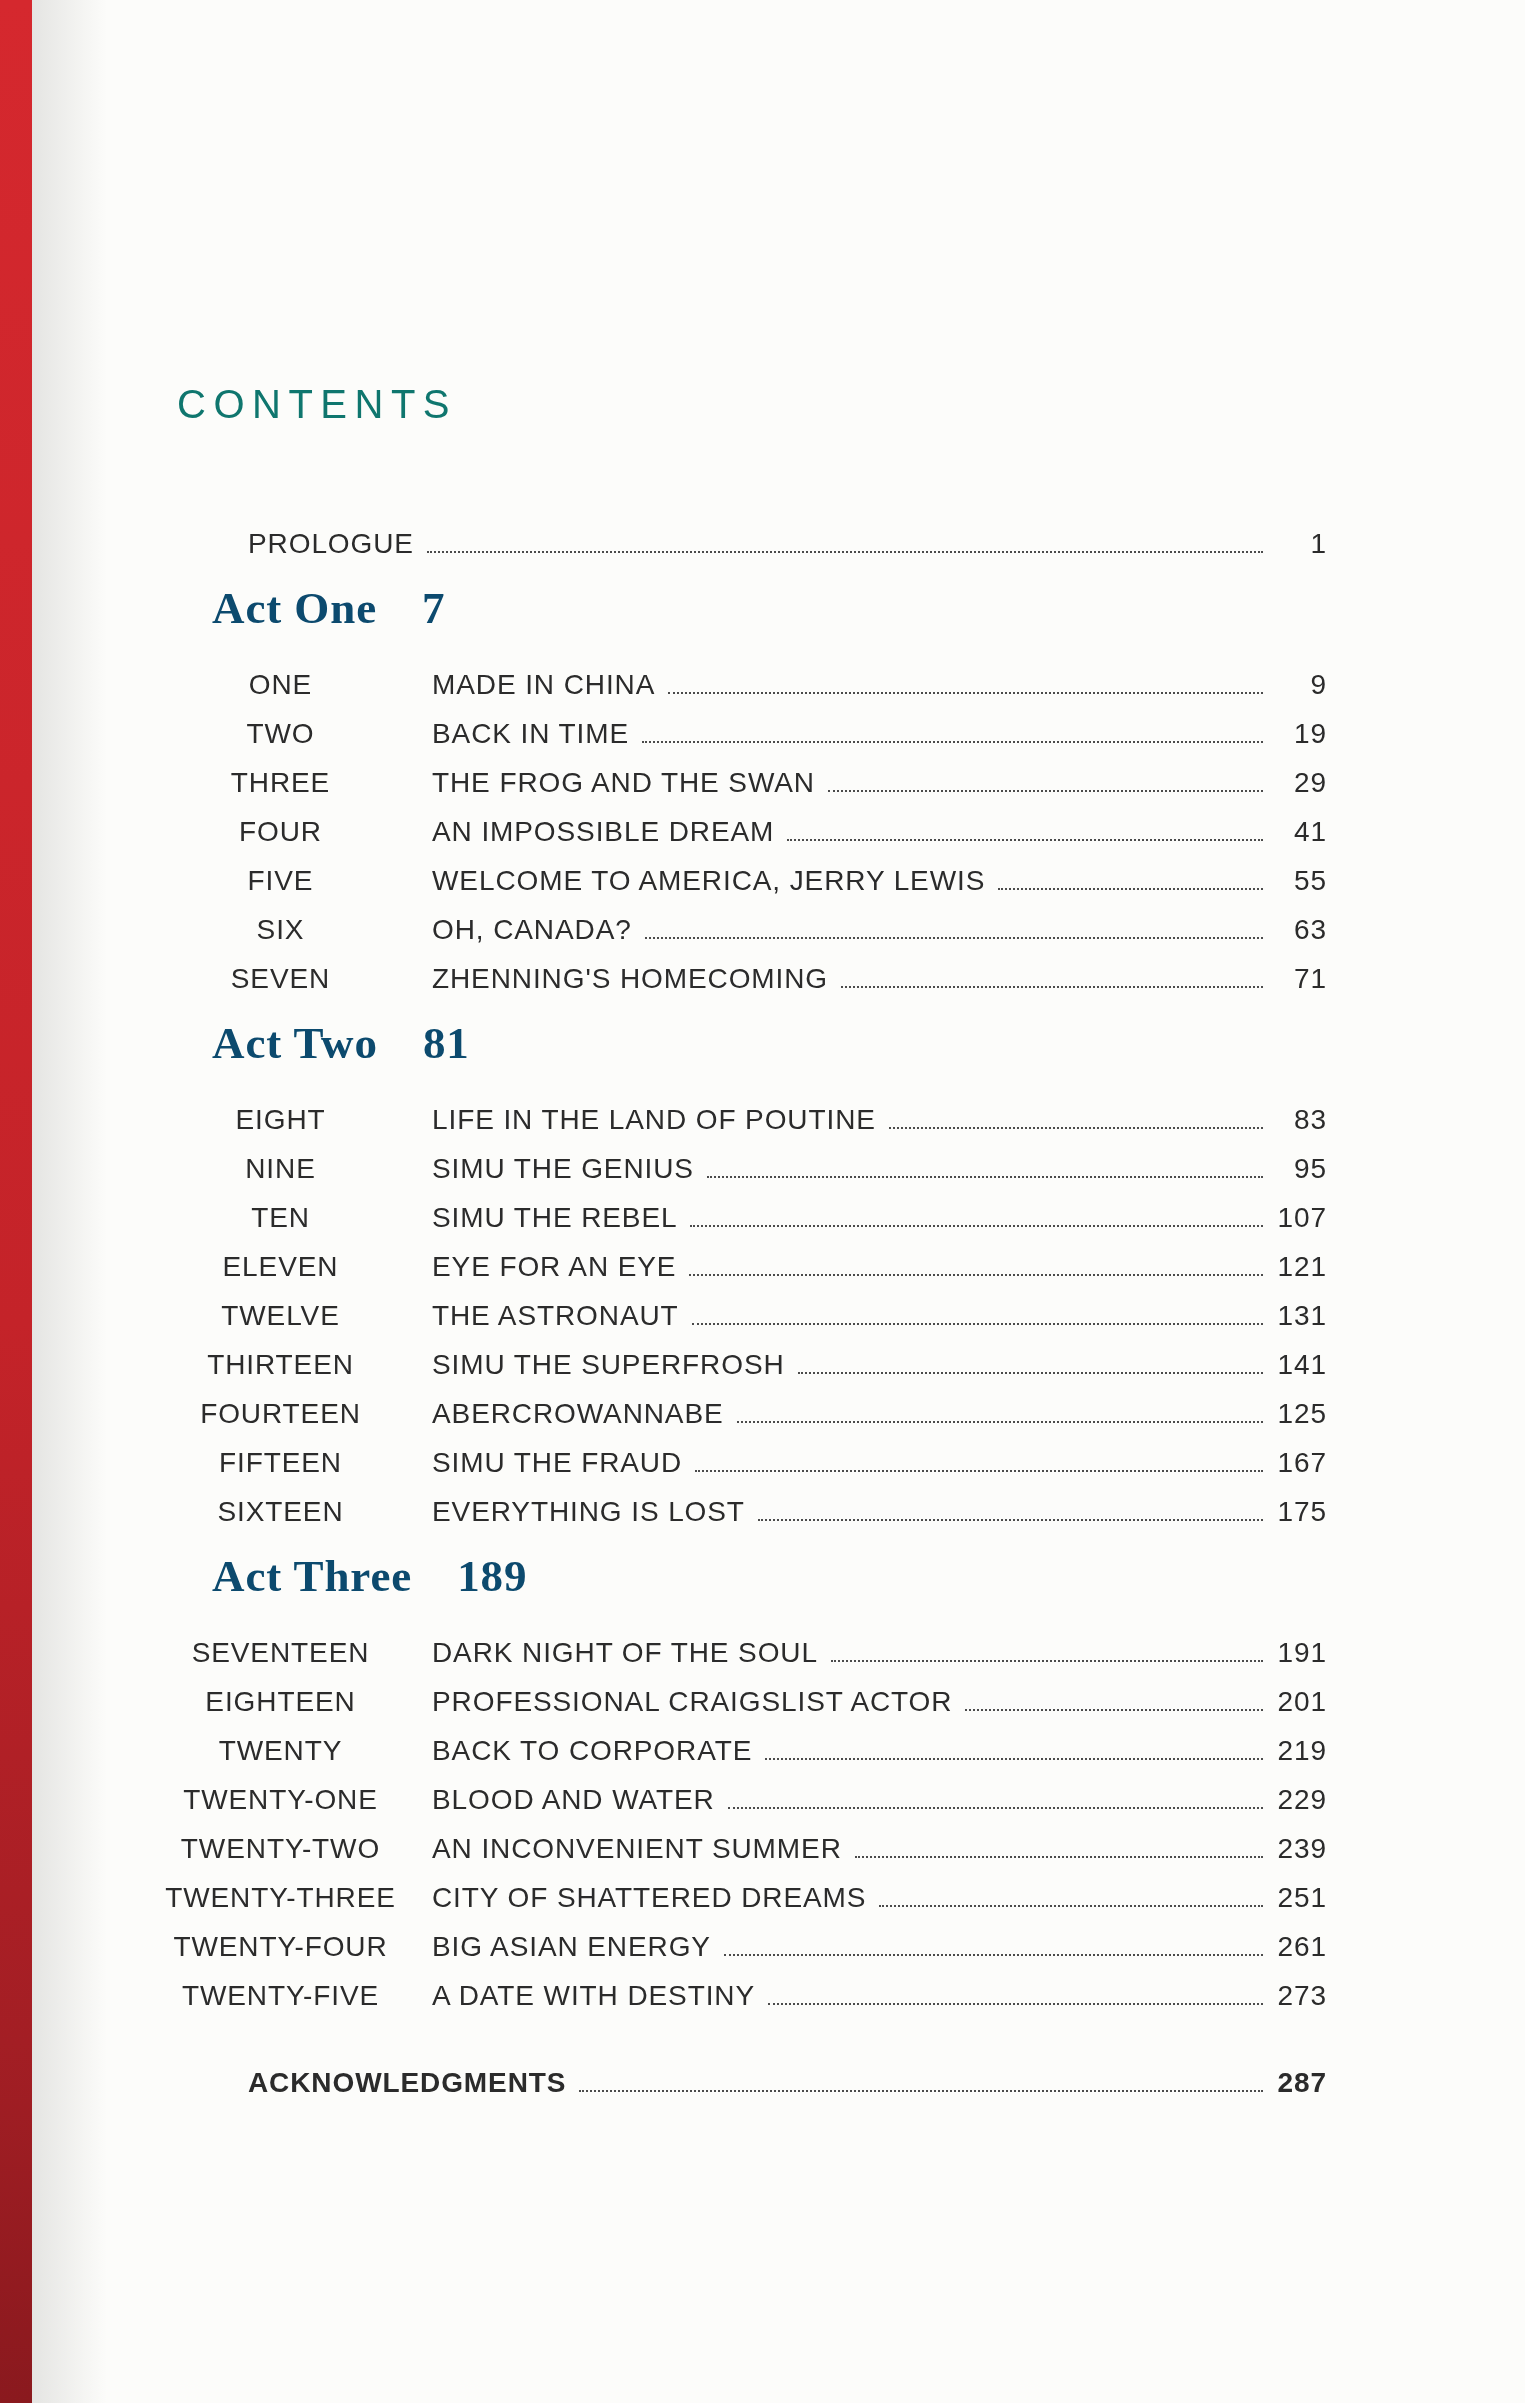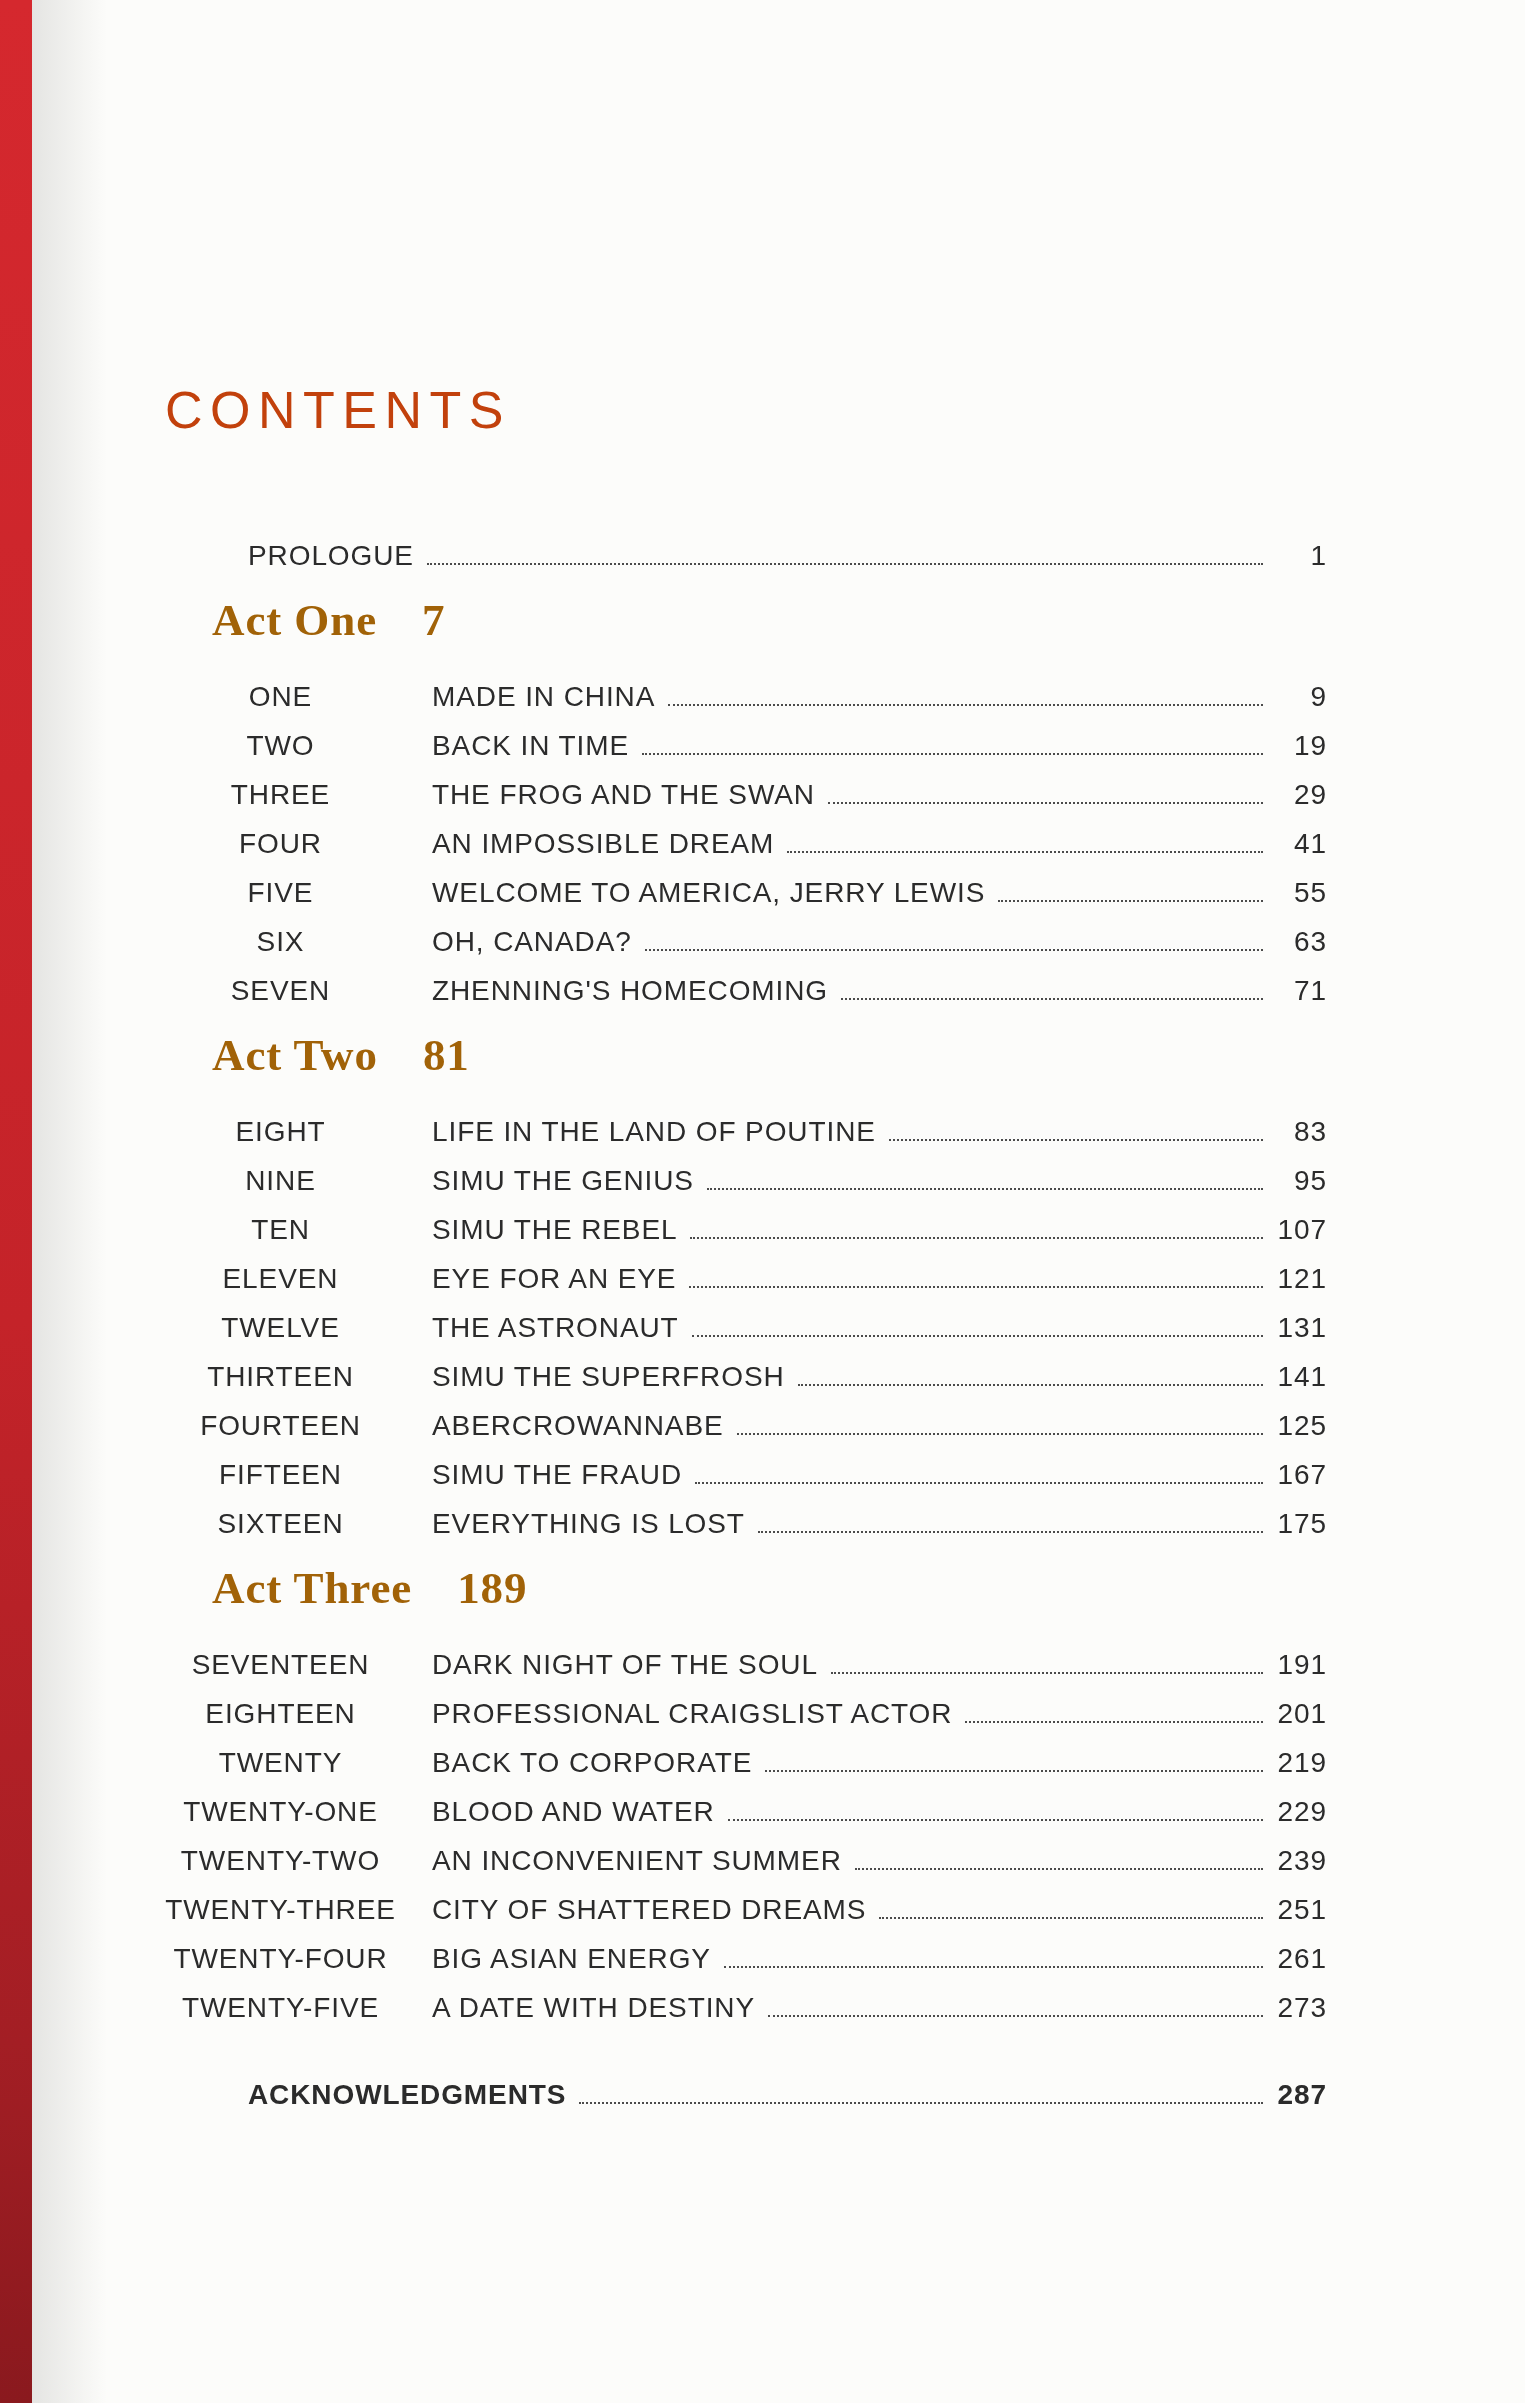--- a/index.html
+++ b/index.html
@@ -25,25 +25,25 @@
     background: linear-gradient(90deg, rgba(60,60,55,0.12), rgba(60,60,55,0));
     pointer-events: none;
   }
   .content {
     position: absolute;
     left: 165px;
     right: 198px;
     top: 384px;
   }
   .toc-title {
-    margin: 0 0 87px 0;
-    font-size: 52px;
+    margin: 0 0 87px 12px;
+    font-size: 40px;
     font-weight: normal;
     letter-spacing: 7.5px;
-    color: #c2410c;
+    color: #0f766e;
     line-height: 1;
   }
   .row {
     display: flex;
     align-items: flex-end;
     height: 49px;
     font-size: 28px;
     letter-spacing: 0.9px;
     color: #2b2b2b;
     line-height: 1.15;
@@ -72,21 +72,21 @@
   .act-heading {
     display: flex;
     align-items: baseline;
     gap: 45px;
     padding-left: 47px;
     margin: 26px 0 21px 0;
     font-family: "Liberation Serif", serif;
     font-weight: bold;
     font-size: 45px;
     letter-spacing: 0.9px;
-    color: #a16207;
+    color: #0c4a6e;
     line-height: 1;
   }
   .row.ack {
     padding-left: 47px;
     margin-top: 38px;
     font-weight: bold;
   }
 </style>
 </head>
 <body>

